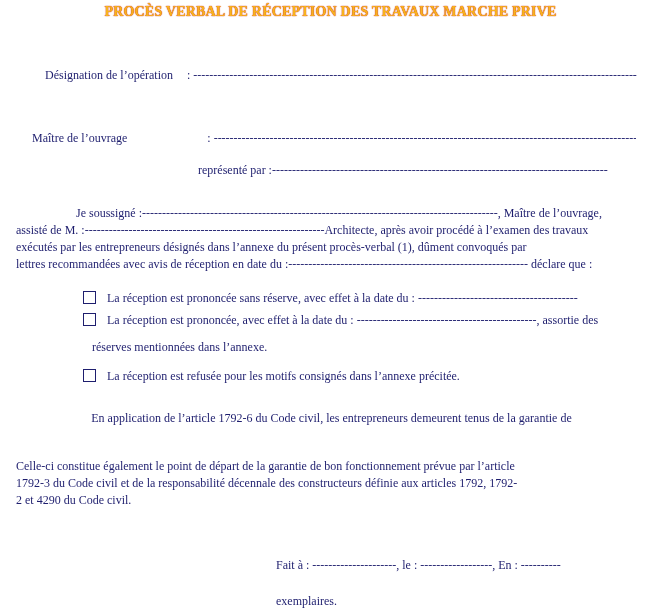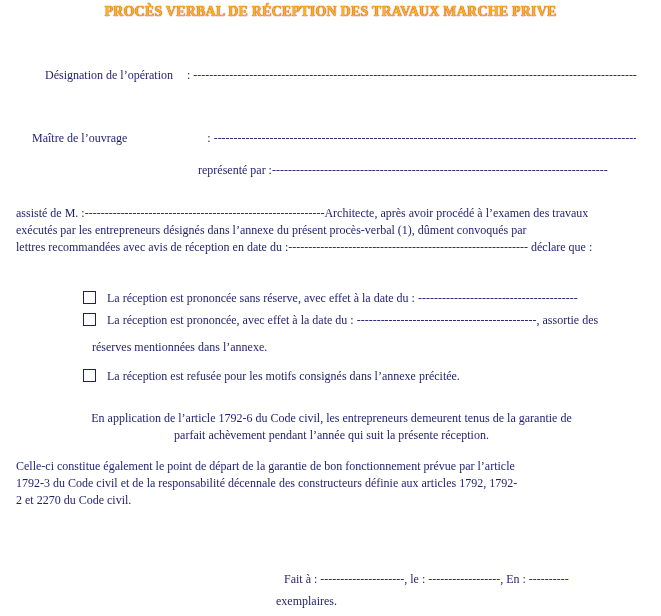--- a/index.html
+++ b/index.html
@@ -71,20 +71,21 @@
     <span class="lbl">Maître de l’ouvrage</span>
     <span class="fill" style="margin-left:80px;">: ----------------------------------------------------------------------------------------------------------------------------------</span>
   </div>
 
   <div class="frow" style="left:198px;top:163px;width:410px;">
     <span class="lbl">représenté par : </span>
     <span class="fill">--------------------------------------------------------------------------------------------------------------</span>
   </div>
 
   <div class="block" style="top:205px;">
+    <div class="ln indent">Je soussigné :-----------------------------------------------------------------------------------------, Maître de l’ouvrage,</div>
     <div class="ln">assisté de M. :------------------------------------------------------------Architecte, après avoir procédé à l’examen des travaux</div>
     <div class="ln">exécutés par les entrepreneurs désignés dans l’annexe du présent procès-verbal (1), dûment convoqués par</div>
     <div class="ln">lettres recommandées avec avis de réception en date du :------------------------------------------------------------ déclare que :</div>
   </div>
 
   <div class="opt-row" style="left:83px;top:290px;">
     <span class="cbx"></span>
     <span class="opt-text">La réception est prononcée sans réserve, avec effet à la date du : ----------------------------------------</span>
   </div>
 
@@ -94,25 +95,24 @@
   </div>
   <div class="opt-cont" style="left:92px;top:339px;">réserves mentionnées dans l’annexe.</div>
 
   <div class="opt-row" style="left:83px;top:368px;">
     <span class="cbx"></span>
     <span class="opt-text">La réception est refusée pour les motifs consignés dans l’annexe précitée.</span>
   </div>
 
   <div class="block" style="top:410px;text-align:center;">
     <div class="ln">En application de l’article 1792-6 du Code civil, les entrepreneurs demeurent tenus de la garantie de</div>
-    <div class="ln">parfait achèvement pendant l’année qui suit la présente réception.</div>
   </div>
 
   <div class="block" style="top:458px;">
     <div class="ln">Celle-ci constitue également le point de départ de la garantie de bon fonctionnement prévue par l’article</div>
     <div class="ln">1792-3 du Code civil et de la responsabilité décennale des constructeurs définie aux articles 1792, 1792-</div>
-    <div class="ln">2 et 2270 du Code civil.</div>
+    <div class="ln">2 et 4290 du Code civil.</div>
   </div>
 
-  <div class="footer-line" style="left:284px;top:558px;margin-top:14px;">Fait à : ---------------------, le : ------------------, En : ----------</div>
+  <div class="footer-line" style="left:276px;top:558px;">Fait à : ---------------------, le : ------------------, En : ----------</div>
   <div class="footer-line" style="left:276px;top:594px;">exemplaires.</div>
 
 </div>
 
 </body></html>

